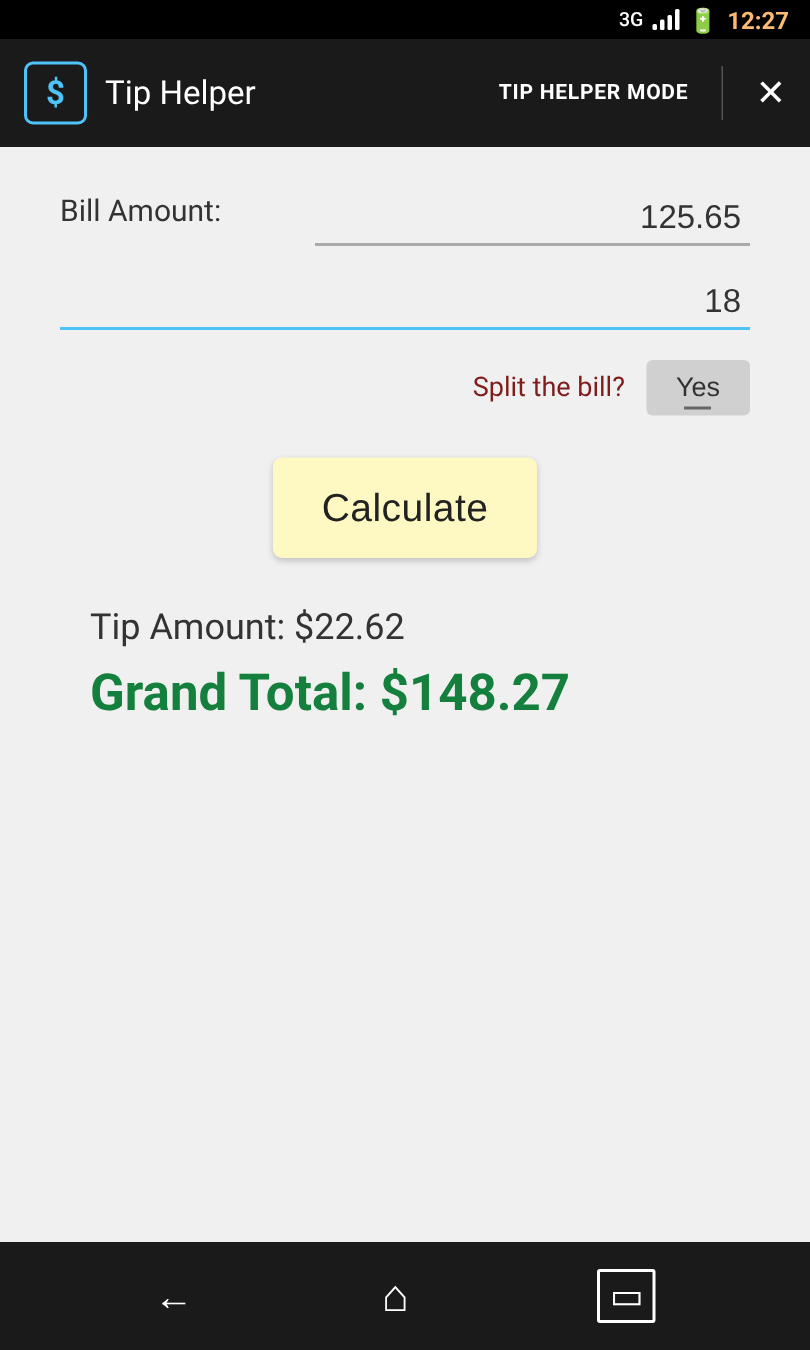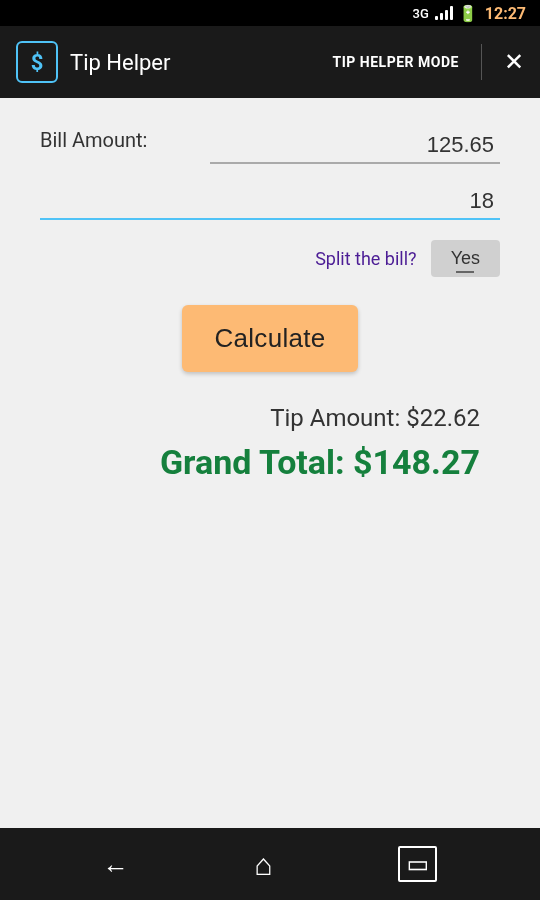--- a/index.html
+++ b/index.html
@@ -156,21 +156,21 @@
     
     .split-row {
       display: flex;
       align-items: center;
       justify-content: flex-end;
       margin-bottom: 28px;
       gap: 14px;
     }
 
     .split-label {
-      color: #4c1d95;
+      color: #7f1d1d;
       font-size: 18px;
     }
 
     .split-btn {
       background: #d0d0d0;
       border: none;
       border-radius: 4px;
       padding: 8px 20px;
       font-size: 18px;
       color: #333;
@@ -191,35 +191,35 @@
     }
 
     
     .calculate-btn-wrapper {
       display: flex;
       justify-content: center;
       margin-bottom: 32px;
     }
 
     .calculate-btn {
-      background: #fdba74;
+      background: #fef9c3;
       border: none;
       border-radius: 6px;
       padding: 18px 32px;
       font-size: 26px;
       color: #222;
       cursor: pointer;
       font-weight: 400;
       letter-spacing: 0.3px;
       box-shadow: 0 2px 4px rgba(0,0,0,0.2);
     }
 
     
     .results {
-      text-align: right;
+      text-align: left;
       padding: 0 20px;
     }
 
     .tip-amount {
       font-size: 24px;
       color: #333;
       margin-bottom: 10px;
     }
 
     .grand-total {

